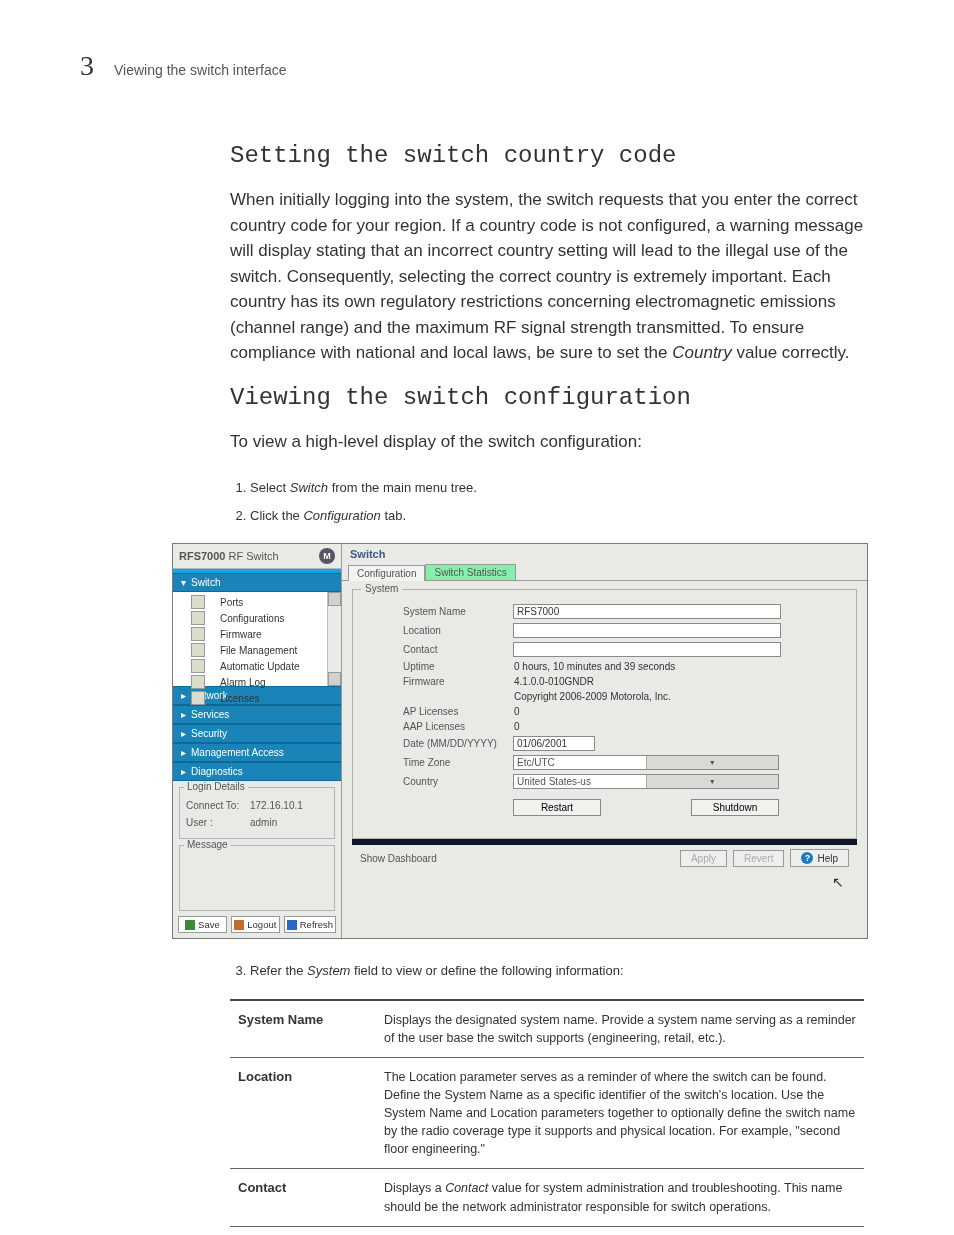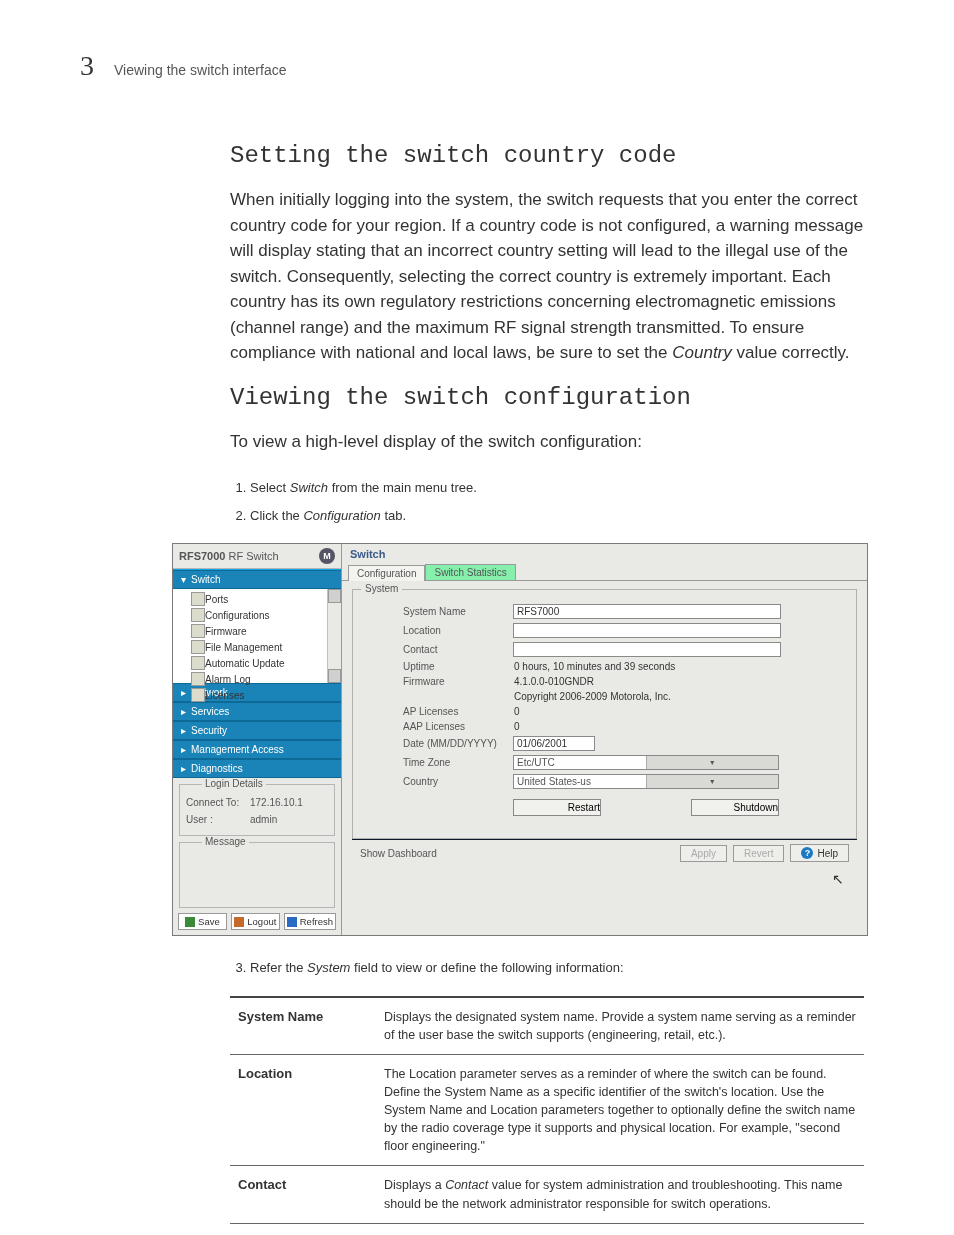--- a/index.html
+++ b/index.html
@@ -64,21 +64,21 @@
     font-size: 11px;
     color: #555;
     border-bottom: 1px solid #b5b5b5;
   }
   .lp-title .logo {
     width: 16px; height: 16px; border-radius: 50%;
     background: #556; color: #fff; display: flex; align-items: center; justify-content: center;
     font-weight: bold; font-size: 9px;
   }
   .tree {
-    border-top: 1px solid #0ea5e9;
+    border-top: 4px solid #0ea5e9;
   }
   .tree-header {
     background: #1a84b8;
     color: #fff;
     padding: 3px 8px;
     font-size: 10px;
     border-top: 1px solid #0d6a96;
     border-bottom: 1px solid #0d6a96;
     cursor: pointer;
   }
@@ -87,41 +87,41 @@
     background: #fff;
     padding: 2px 0;
     position: relative;
   }
   .tree-item {
     display: flex; align-items: center;
     padding: 1px 20px 1px 18px;
     color: #333;
     font-size: 10px;
     cursor: pointer;
-    gap: 0;
+    gap: 15px;
   }
   .tree-item .ticon {
     width: 12px; height: 12px; background: #dcdccc; border: 1px solid #999;
   }
   .tree-scroll {
     position: absolute; right: 0; top: 0; bottom: 0; width: 13px;
     background: #e9e9e5; border-left: 1px solid #c0c0c0;
     display: flex; flex-direction: column; justify-content: space-between;
   }
   .tree-scroll .sb { height: 12px; background: #d0d0d0; border: 1px solid #999; }
   .login-box, .msg-box {
     margin: 6px 6px 0 6px;
     border: 1px solid #b5b5b5;
     padding: 6px 6px 10px 6px;
     font-size: 10px;
     color: #555;
     position: relative;
   }
   .login-box .lbl, .msg-box .lbl {
-    position: absolute; top: -7px; left: 22px; background: #e9e9e5; padding: 0 3px;
+    position: absolute; top: -7px; left: 4px; background: #e9e9e5; padding: 0 3px;
   }
   .login-row { display: flex; margin-top: 6px; align-items: flex-end; }
   .login-row span:first-child { width: 64px; }
   .bottom-bar {
     margin-top: auto;
     display: flex;
     justify-content: space-between;
     padding: 5px;
     gap: 4px;
   }
@@ -178,25 +178,24 @@
   }
   .readonly { padding-left: 1px; }
   .row-buttons { display: flex; gap: 90px; margin: 10px 0 0 150px; }
   .row-buttons button {
     width: 88px;
     padding: 2px 0;
     font-size: 10px;
     background: #f1f1ed;
     border: 1px solid #888;
     cursor: pointer;
-    text-align: right;
   }
   .cursor-ptr { position: absolute; left: 490px; bottom: 48px; font-size: 14px; color: #333; }
   .rp-footer {
-    border-top: 1px solid #0f172a;
+    border-top: 6px solid #0f172a;
     padding: 4px 8px;
     display: flex;
     align-items: center;
     gap: 6px;
   }
   .link-btn { font-size: 10px; color: #555; text-decoration: none; cursor: pointer; }
   .spacer { flex: 1; }
   .foot-btn {
     padding: 2px 10px;
     font-size: 10px;

